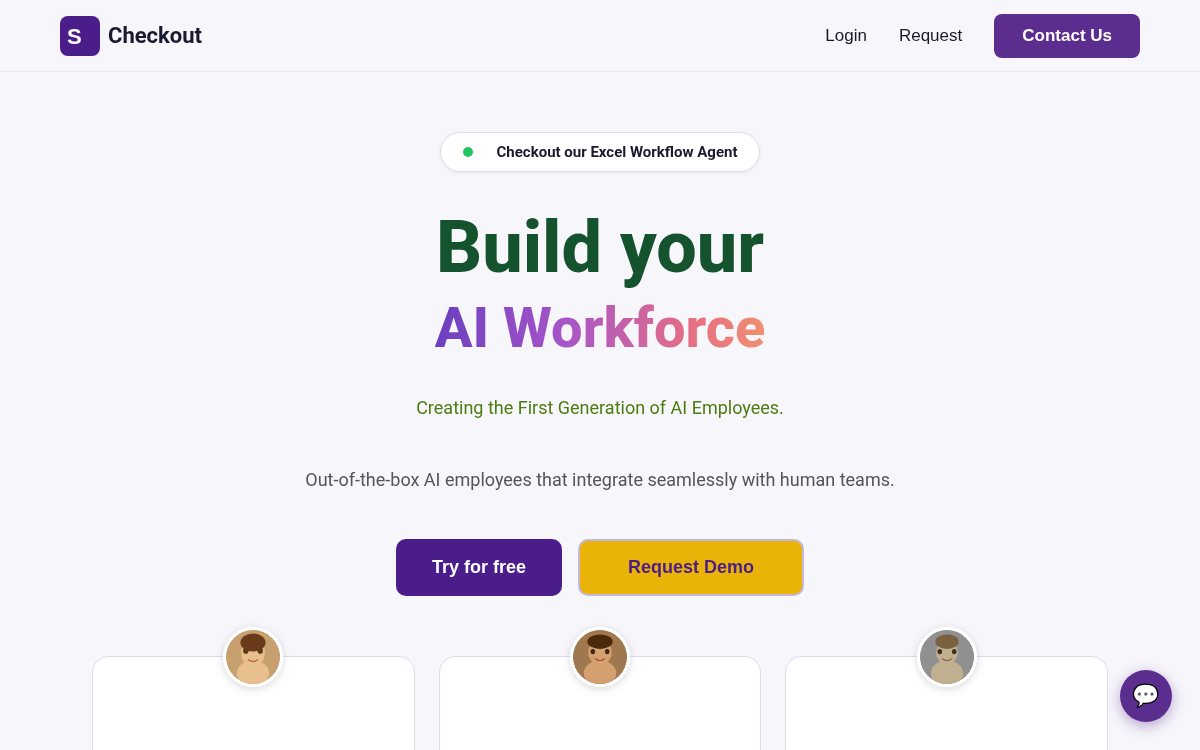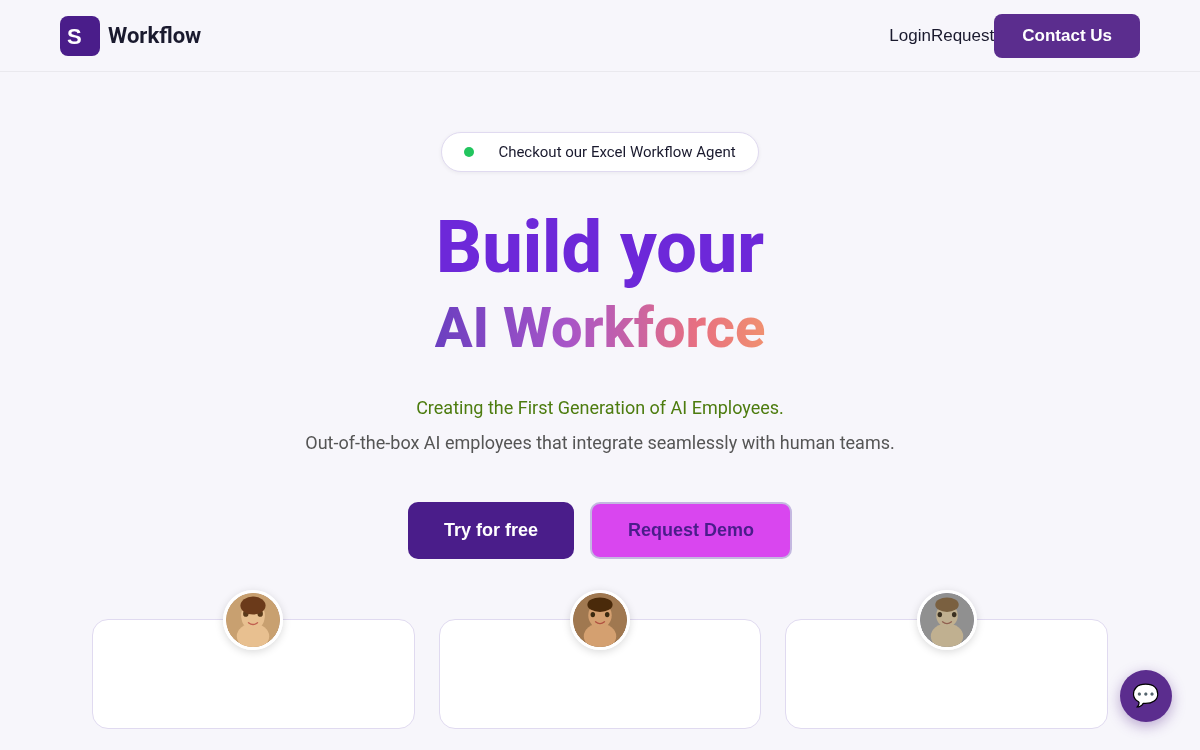--- a/index.html
+++ b/index.html
@@ -42,20 +42,21 @@
 
     .logo-text {
       font-size: 22px;
       font-weight: 700;
       color: #1a1a2e;
     }
 
     .nav-right {
       display: flex;
       align-items: center;
+      gap: 32px;
     }
 
     .nav-link {
       font-size: 17px;
       font-weight: 500;
       color: #1a1a2e;
       cursor: pointer;
       text-decoration: none;
       background: none;
       border: none;
@@ -83,39 +84,39 @@
 
     .badge {
       display: flex;
       align-items: center;
       gap: 24px;
       background: #fff;
       border: 1.5px solid #e0daf0;
       border-radius: 999px;
       padding: 10px 22px;
       font-size: 15px;
-      font-weight: 400;
+      font-weight: 700;
       color: #1a1a2e;
       margin-bottom: 36px;
       cursor: pointer;
       box-shadow: 0 1px 4px rgba(0,0,0,0.06);
     }
 
     .badge-dot {
       width: 10px;
       height: 10px;
       border-radius: 50%;
       background: #22c55e;
       flex-shrink: 0;
     }
 
     .hero-title {
       font-size: 72px;
       font-weight: 800;
-      color: #6d28d9;
+      color: #14532d;
       line-height: 1.1;
       margin-bottom: 8px;
     }
 
     .hero-gradient {
       font-size: 56px;
       font-weight: 800;
       line-height: 1.2;
       margin-bottom: 32px;
       background: linear-gradient(90deg, #6b3fc0 0%, #a855c8 40%, #e87080 80%, #f09070 100%);
@@ -128,20 +129,21 @@
       font-size: 18px;
       color: #4d7c0f;
       line-height: 1.6;
       margin-bottom: 6px;
     }
 
     .hero-sub2 {
       font-size: 18px;
       color: #555;
       margin-bottom: 44px;
+      margin-top: 37px;
     }
 
     .cta-row {
       display: flex;
       gap: 16px;
       align-items: center;
       margin-bottom: 60px;
     }
 
     .btn-try {
@@ -149,25 +151,25 @@
       color: #fff;
       border: none;
       border-radius: 10px;
       padding: 18px 36px;
       font-size: 18px;
       font-weight: 600;
       cursor: pointer;
     }
 
     .btn-demo {
-      background: #d946ef;
+      background: #eab308;
       color: #4a1d8a;
       border: 2px solid #c4b8e0;
       border-radius: 10px;
-      padding: 16px 36px;
+      padding: 16px 48px;
       font-size: 18px;
       font-weight: 600;
       cursor: pointer;
     }
 
     
     .cards-row {
       display: flex;
       gap: 0;
       width: 100%;
@@ -239,21 +241,21 @@
   </style>
 </head>
 <body>
 
 <nav>
   <div class="logo-wrap">
     <svg class="logo-icon" viewBox="0 0 40 40" fill="none" xmlns="http://www.w3.org/2000/svg">
       <rect width="40" height="40" rx="8" fill="#4a1d8a"></rect>
       <text x="7" y="28" font-size="22" font-weight="900" fill="white" font-family="Arial">S</text>
     </svg>
-    <span class="logo-text">Workflow</span>
+    <span class="logo-text">Checkout</span>
   </div>
   <div class="nav-right">
     <button class="nav-link">Login</button>
     <button class="nav-link">Request</button>
     <button class="btn-contact">Contact Us</button>
   </div>
 </nav>
 
 <section class="hero">
   <div class="badge">

